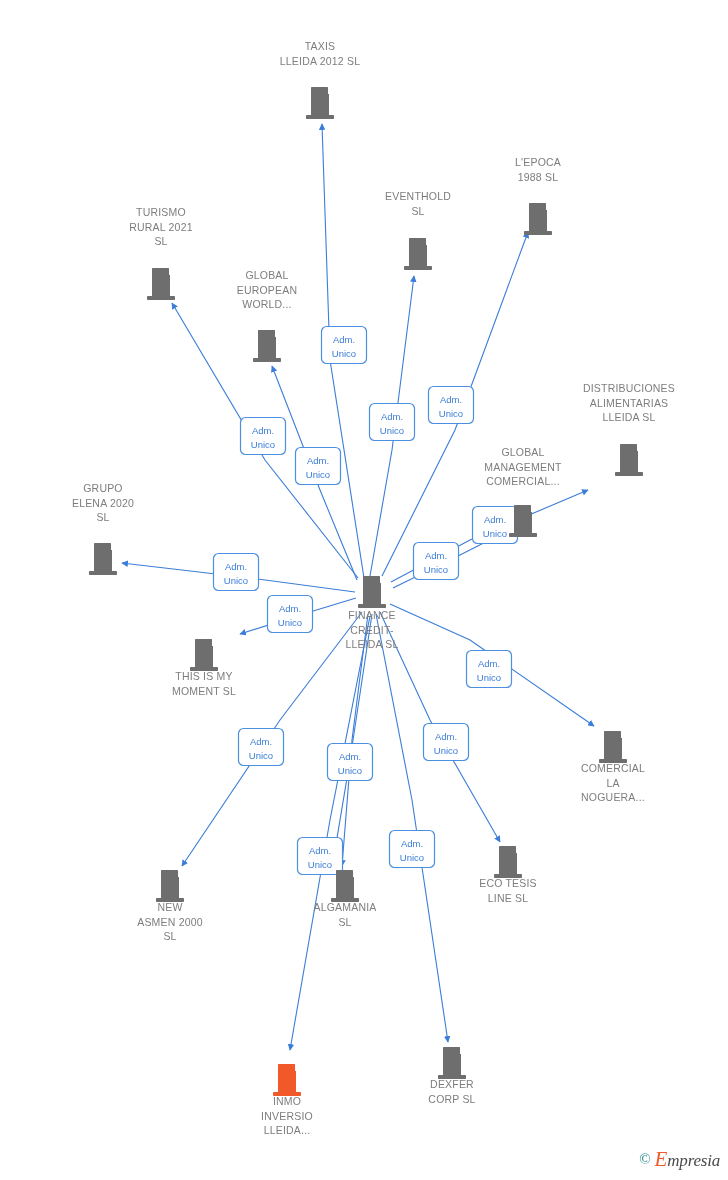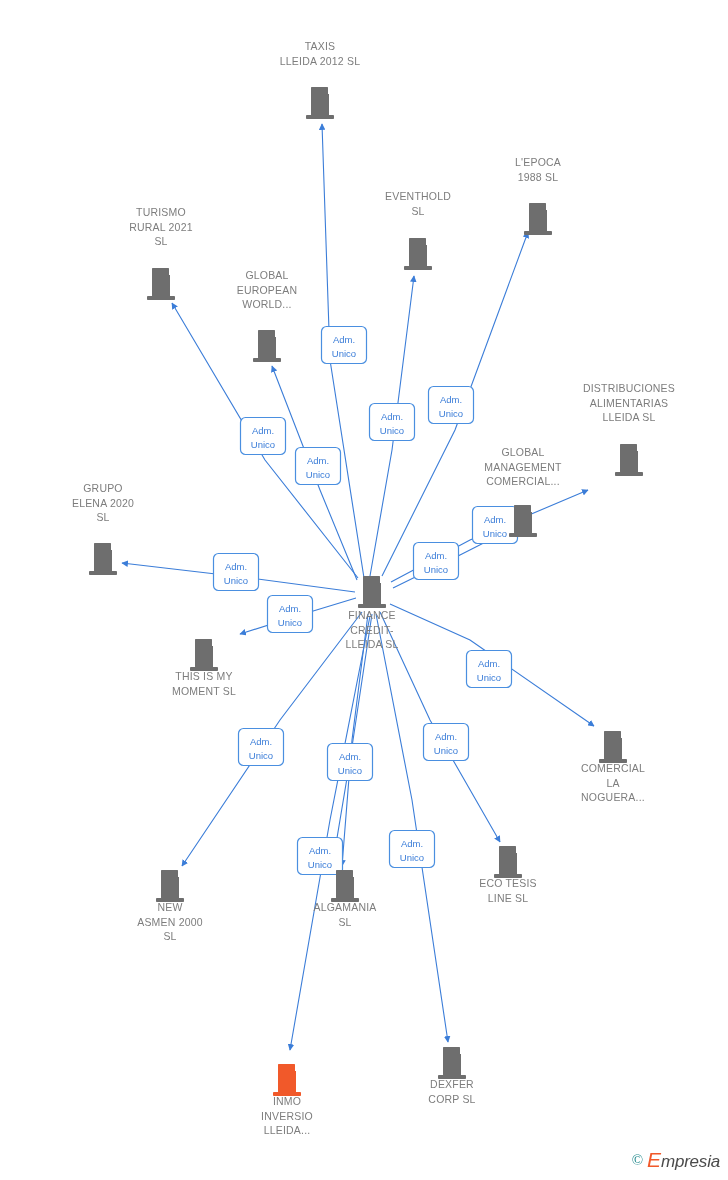--- a/index.html
+++ b/index.html
@@ -56,21 +56,21 @@
     align-items: center;
     gap: 4px;
     user-select: none;
   }
   .wm-c {
     font-family: "Liberation Serif", serif;
     font-size: 15px;
     color: #2d8f92;
   }
   .wm-name {
-    font-family: Liberation Sans, sans-serif;
+    font-family: Liberation Serif, serif;
     font-style: italic;
     font-size: 17px;
     color: #4a4a4a;
     letter-spacing: -0.2px;
   }
   .wm-name .wm-e {
     color: #f1592a;
     font-size: 21px;
   }
 </style>

